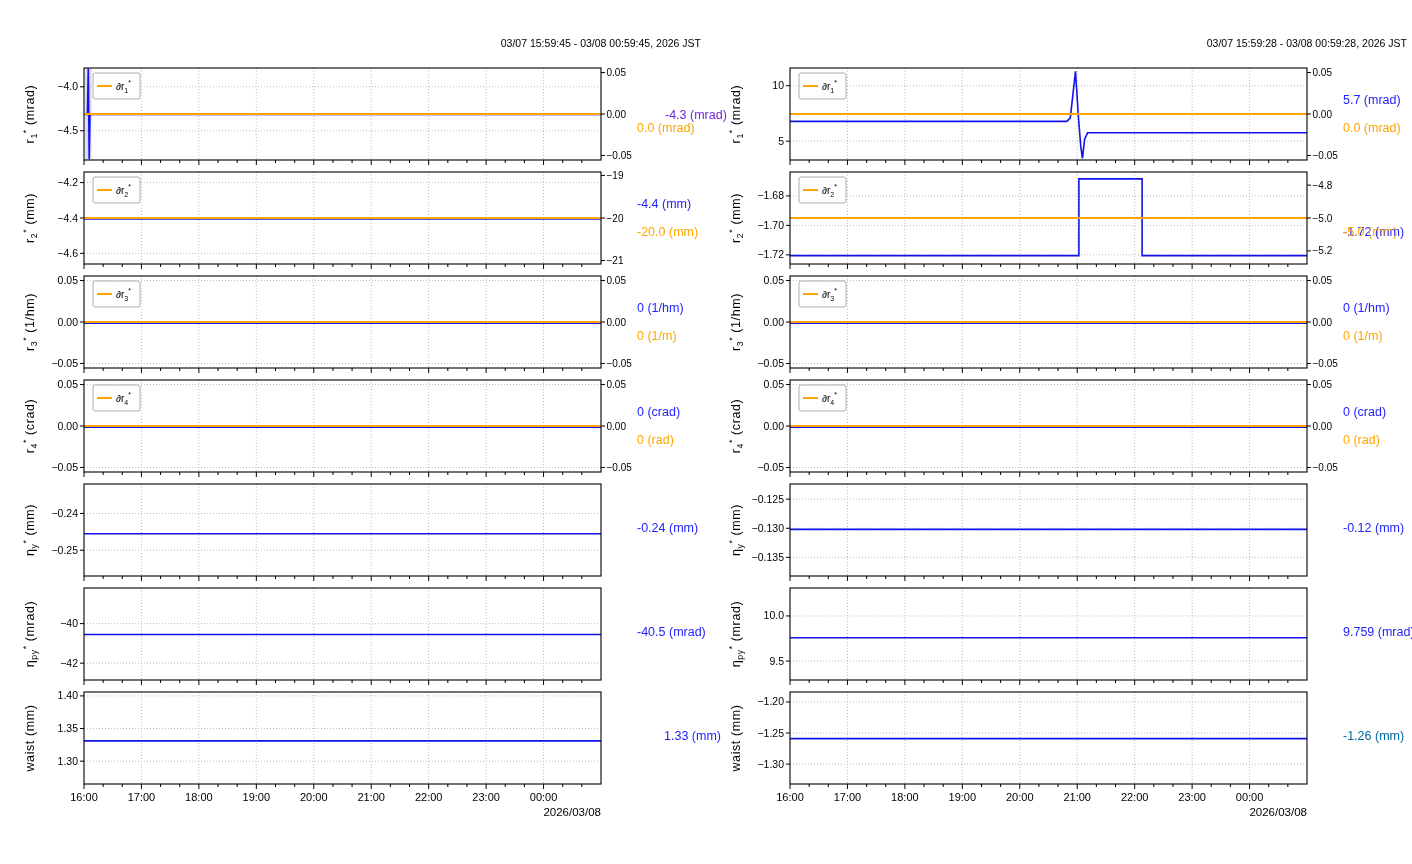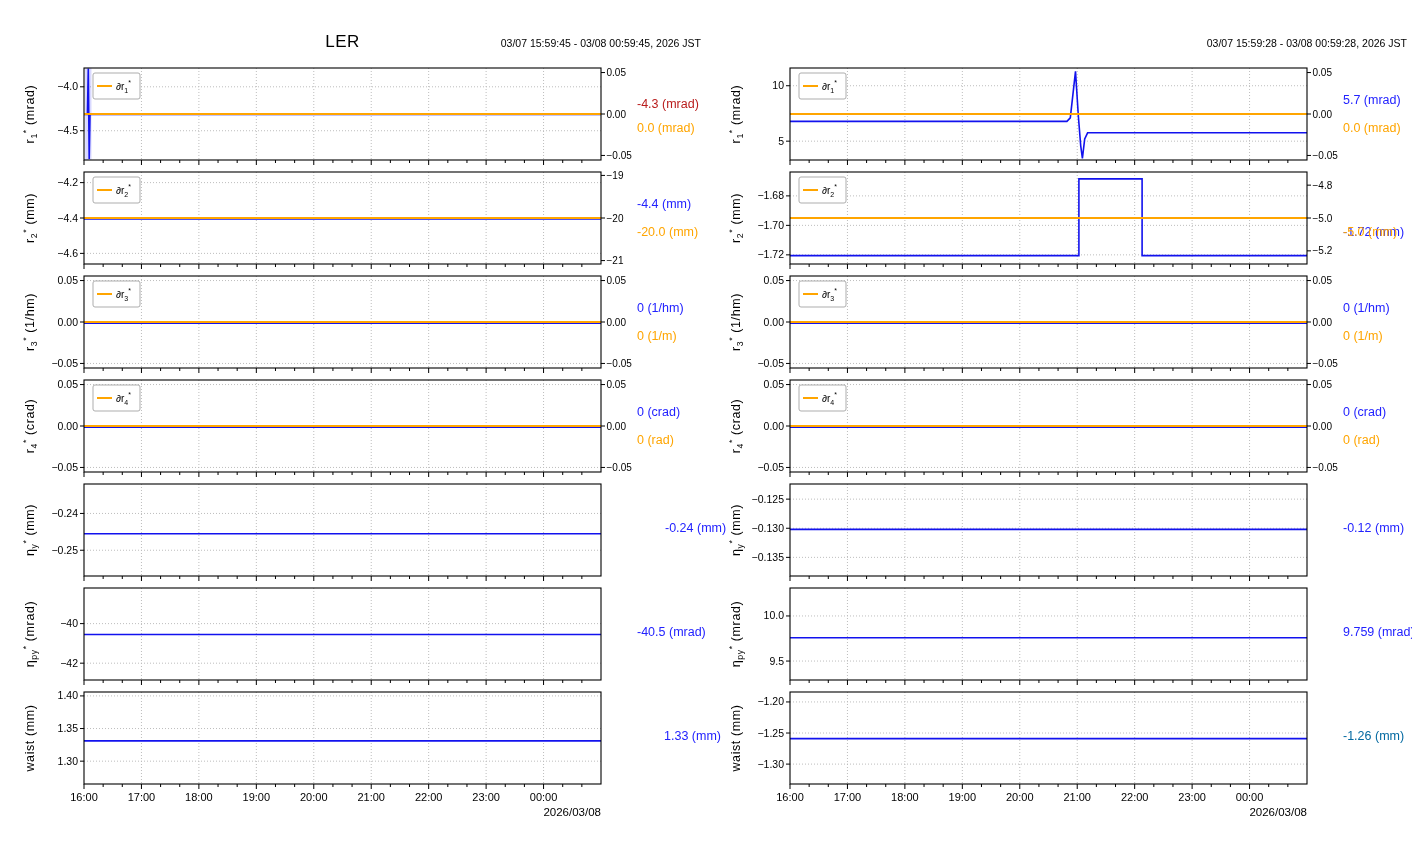--- a/index.html
+++ b/index.html
@@ -14,21 +14,20 @@
   .values{position:absolute;top:64px;left:637px;width:70px;}
   .val{position:absolute;left:0;font-size:12.5px;white-space:nowrap;}
   .date-label{position:absolute;top:806px;left:84px;width:517px;text-align:right;font-size:11.5px;}
 </style>
 </head>
 <body>
 
 <div class="screen">
 
   <section class="panel">
-    <div class="panel-title">LER</div>
     <div class="panel-timespan">03/07 15:59:45 - 03/08 00:59:45, 2026 JST</div>
     <div class="rows">
         <svg viewBox="0 0 706 104" width="706" height="104">
           <rect x="84" y="4" width="517" height="92" fill="#ffffff"></rect>
           <g stroke="#bdbdbd" stroke-width="1" stroke-dasharray="1 2">
             <line x1="141.44444444444446" y1="4" x2="141.44444444444446" y2="96"></line>
             <line x1="198.88888888888889" y1="4" x2="198.88888888888889" y2="96"></line>
             <line x1="256.3333333333333" y1="4" x2="256.3333333333333" y2="96"></line>
             <line x1="313.77777777777777" y1="4" x2="313.77777777777777" y2="96"></line>
             <line x1="371.22222222222223" y1="4" x2="371.22222222222223" y2="96"></line>
@@ -467,29 +466,29 @@
           <text x="198.88888888888889" y="113" text-anchor="middle" font-size="11" fill="#000">18:00</text>
           <text x="256.3333333333333" y="113" text-anchor="middle" font-size="11" fill="#000">19:00</text>
           <text x="313.77777777777777" y="113" text-anchor="middle" font-size="11" fill="#000">20:00</text>
           <text x="371.22222222222223" y="113" text-anchor="middle" font-size="11" fill="#000">21:00</text>
           <text x="428.66666666666663" y="113" text-anchor="middle" font-size="11" fill="#000">22:00</text>
           <text x="486.11111111111114" y="113" text-anchor="middle" font-size="11" fill="#000">23:00</text>
           <text x="543.5555555555555" y="113" text-anchor="middle" font-size="11" fill="#000">00:00</text>
         </svg>
       </div>
     <div class="values">
-        <div class="val" style="top: 33px; color: #b91c1c;">-4.3 (mrad)</div>
+        <div class="val" style="top: 44px; color: #6d28d9; margin-left: 28px;">-4.3 (mrad)</div>
         <div class="val" style="top: 57px; color: rgb(255, 165, 0);">0.0 (mrad)</div>
         <div class="val" style="top: 133px; color: rgb(34, 34, 255);">-4.4 (mm)</div>
         <div class="val" style="top: 161px; color: rgb(255, 165, 0);">-20.0 (mm)</div>
         <div class="val" style="top: 237px; color: rgb(34, 34, 255);">0 (1/hm)</div>
         <div class="val" style="top: 265px; color: rgb(255, 165, 0);">0 (1/m)</div>
         <div class="val" style="top: 341px; color: rgb(34, 34, 255);">0 (crad)</div>
         <div class="val" style="top: 369px; color: rgb(255, 165, 0);">0 (rad)</div>
-        <div class="val" style="top: 457px; color: rgb(34, 34, 255); margin-left: 28px;">-0.24 (mm)</div>
+        <div class="val" style="top: 457px; color: rgb(34, 34, 255);">-0.24 (mm)</div>
         <div class="val" style="top: 561px; color: rgb(34, 34, 255); text-align: right;">-40.5 (mrad)</div>
         <div class="val" style="top: 665px; color: rgb(34, 34, 255); margin-left: 27px;">1.33 (mm)</div>
       </div>
     <div class="date-label">2026/03/08</div>
   </section>
 
   <section class="panel">
     <div class="panel-timespan">03/07 15:59:28 - 03/08 00:59:28, 2026 JST</div>
     <div class="rows">
         <svg viewBox="0 0 706 104" width="706" height="104">

